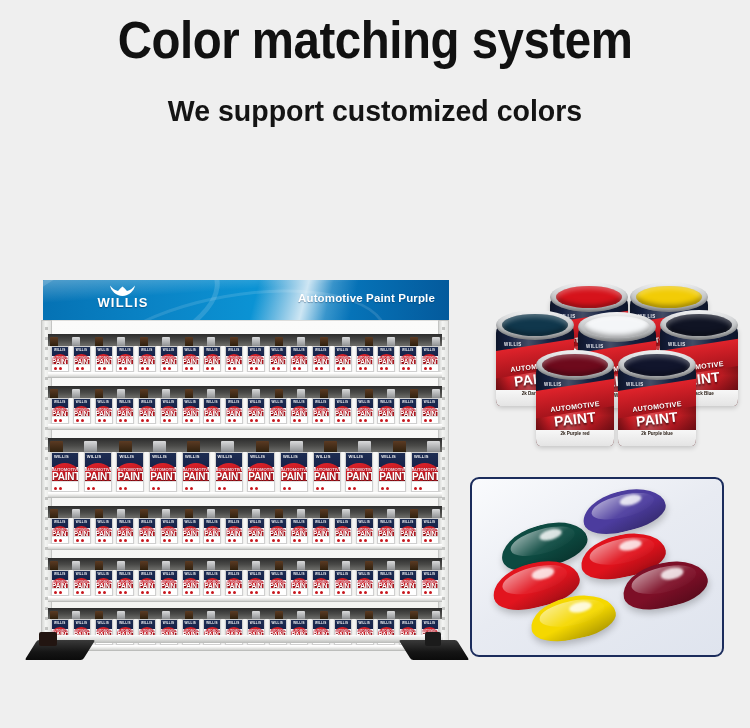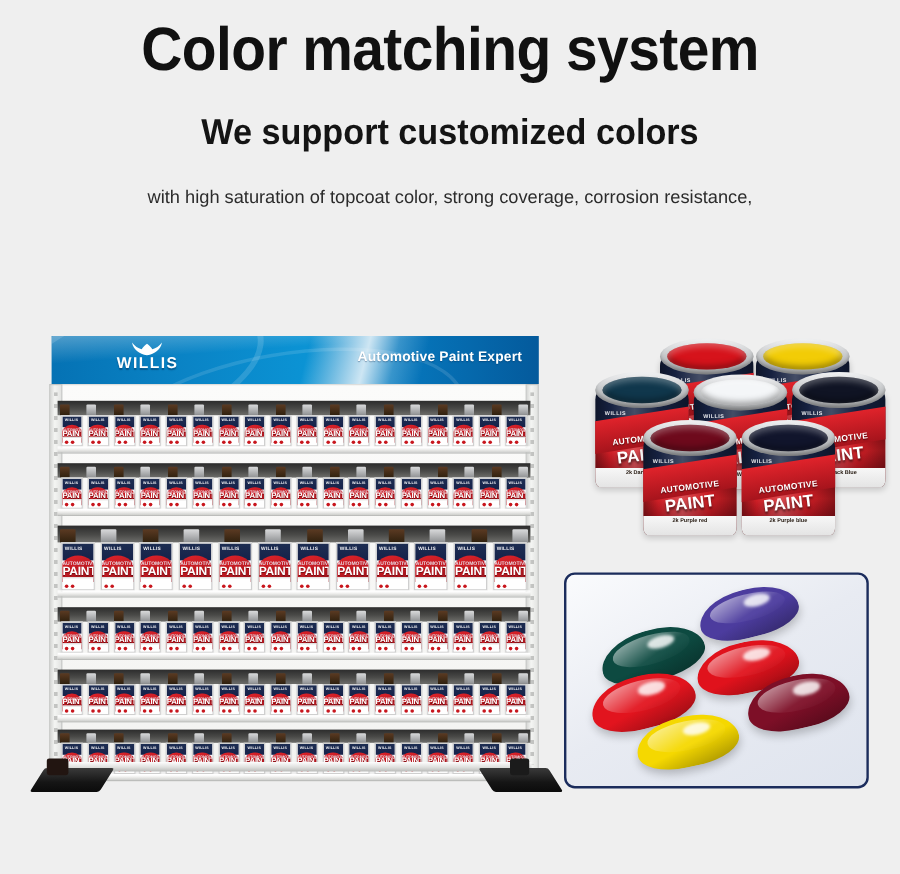--- a/index.html
+++ b/index.html
@@ -467,36 +467,35 @@
 
   .no-sel { user-select: none; }
 </style>
 </head>
 <body class="no-sel">
 
 <div class="hero">
   <h1 class="hero-title">Color matching system</h1>
   <div class="hero-sub">We support customized colors</div>
   <div class="hero-desc">
-    <span>with high saturation of topcoat color, strong coverage, corrosion resistance,</span>
   </div>
 </div>
 
 <div class="stage">
 
   <div class="rack">
 
     <div class="rack-banner">
       <div class="brand-block">
         <svg class="brand-wing" viewBox="0 0 60 26">
           <path d="M4 2 C6 13, 16 22, 29 23 C42 22, 52 13, 54 2 C49 8, 44 12, 38 13 C35 9, 32 6, 29 4 C26 6, 23 9, 20 13 C14 12, 9 8, 4 2 Z" fill="#ffffff"></path>
         </svg>
         <span class="brand-name">WILLIS</span>
       </div>
-      <div class="banner-tagline">Automotive Paint Expert</div>
+      <div class="banner-tagline">Automotive Paint Purple</div>
     </div>
 
     <div class="rack-body">
       <div class="rack-backpanel"></div>
       <div class="rack-post left">
           <div class="slots"></div>
         </div>
       <div class="rack-post right">
           <div class="slots"></div>
         </div>

